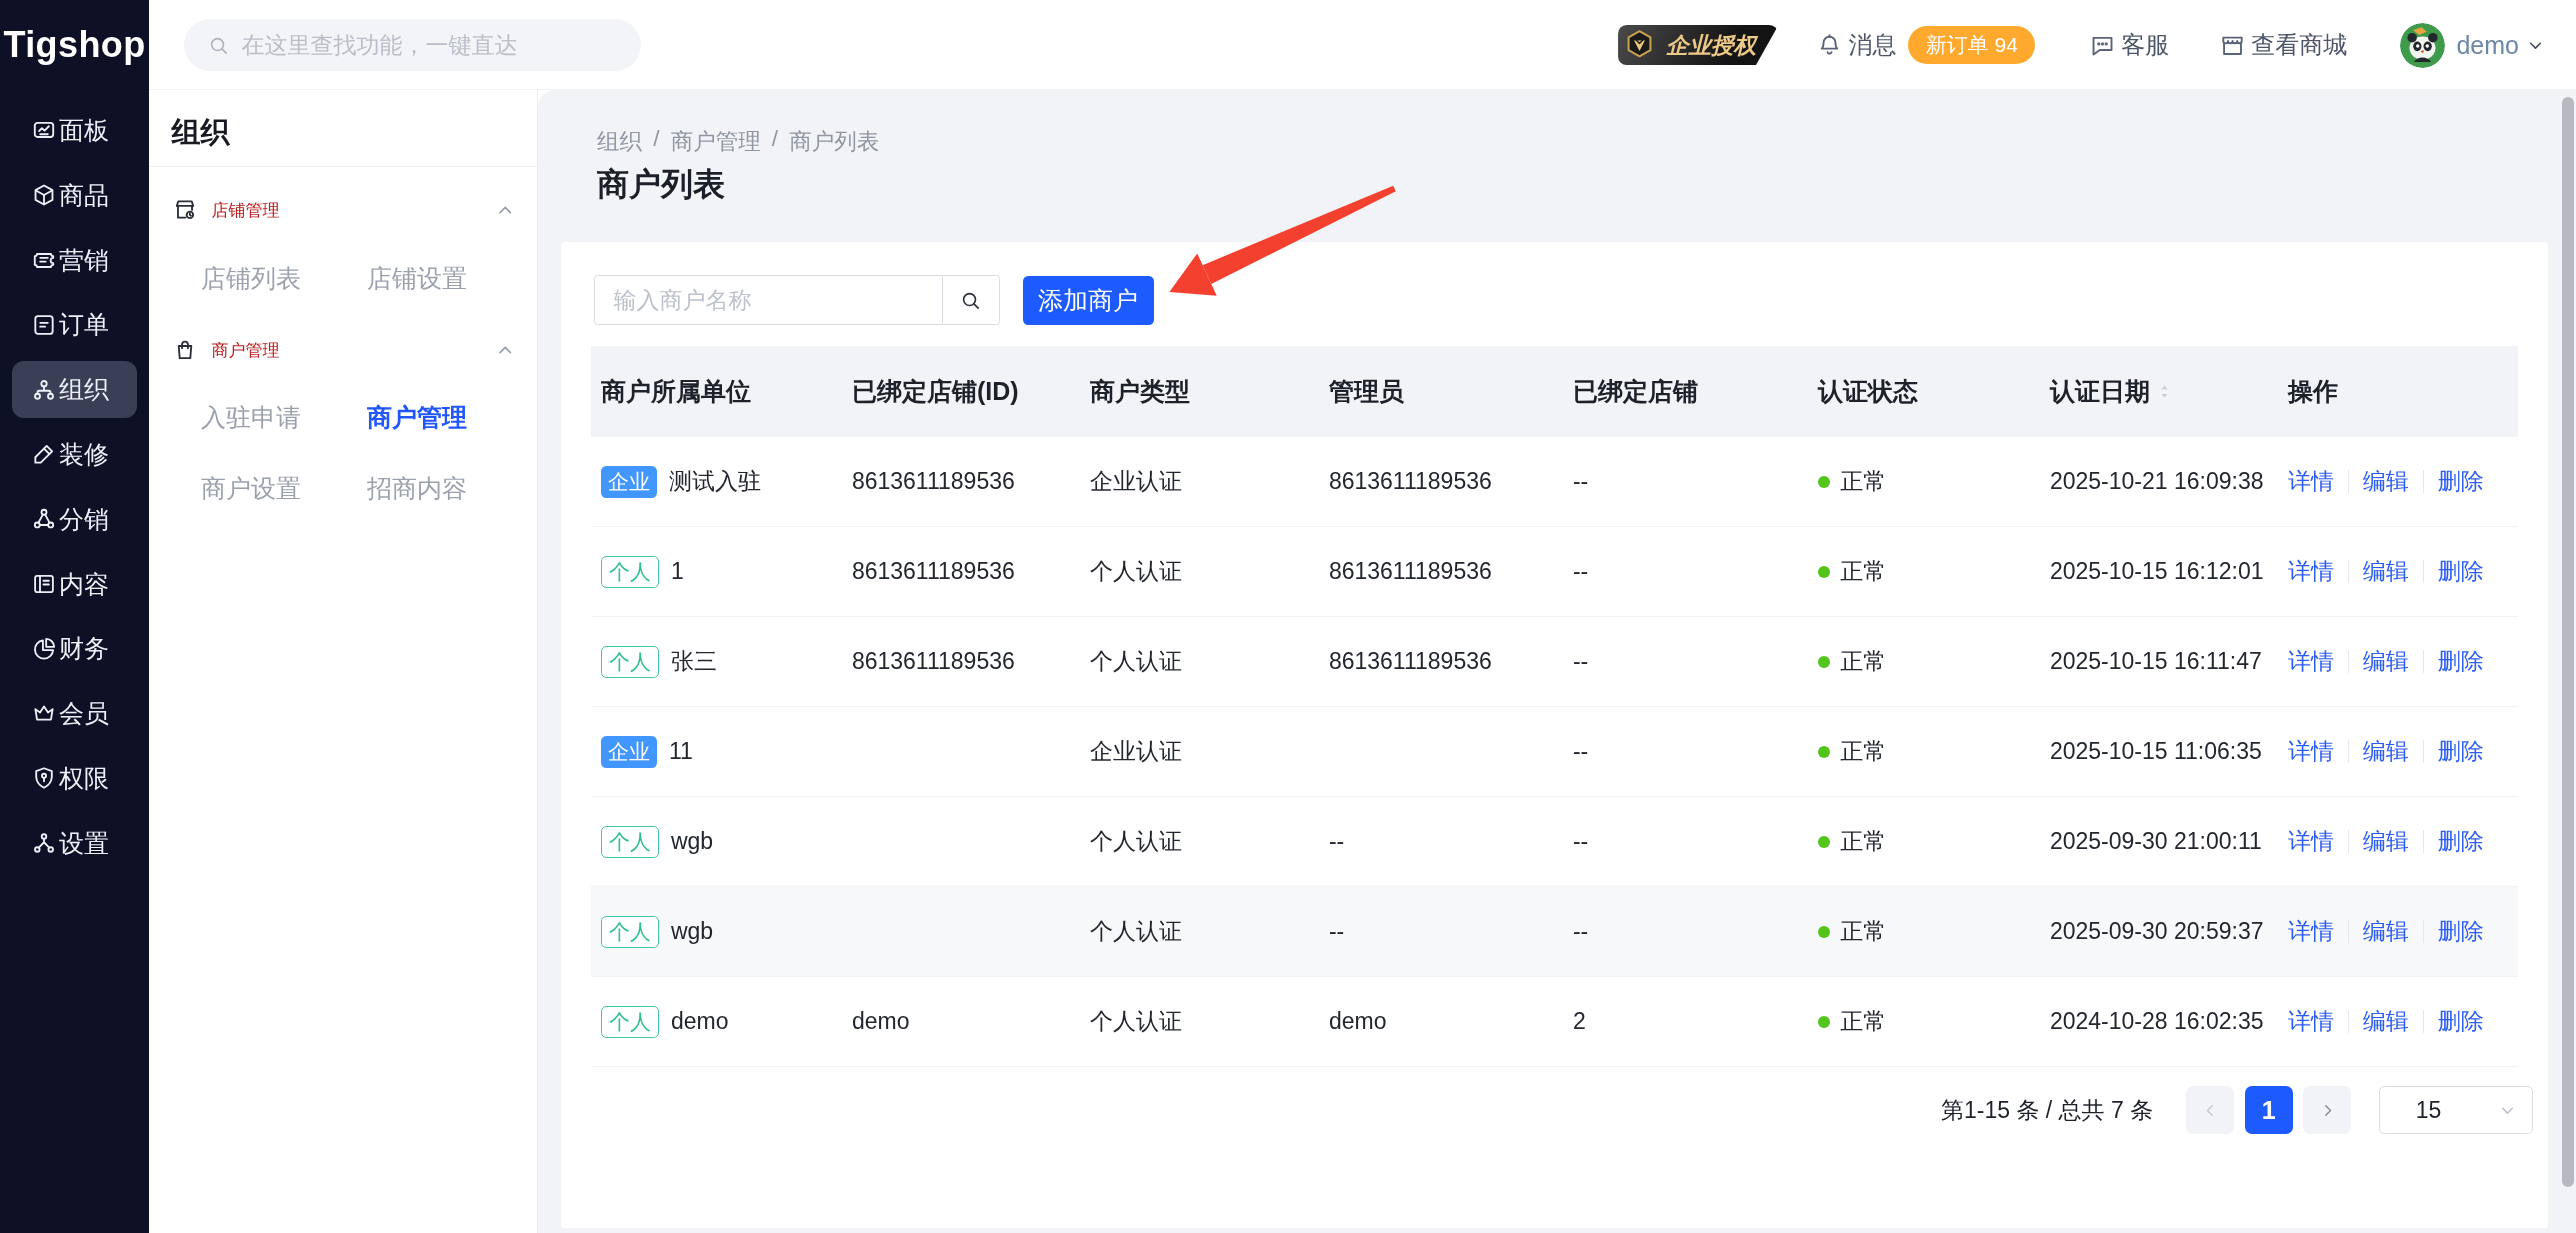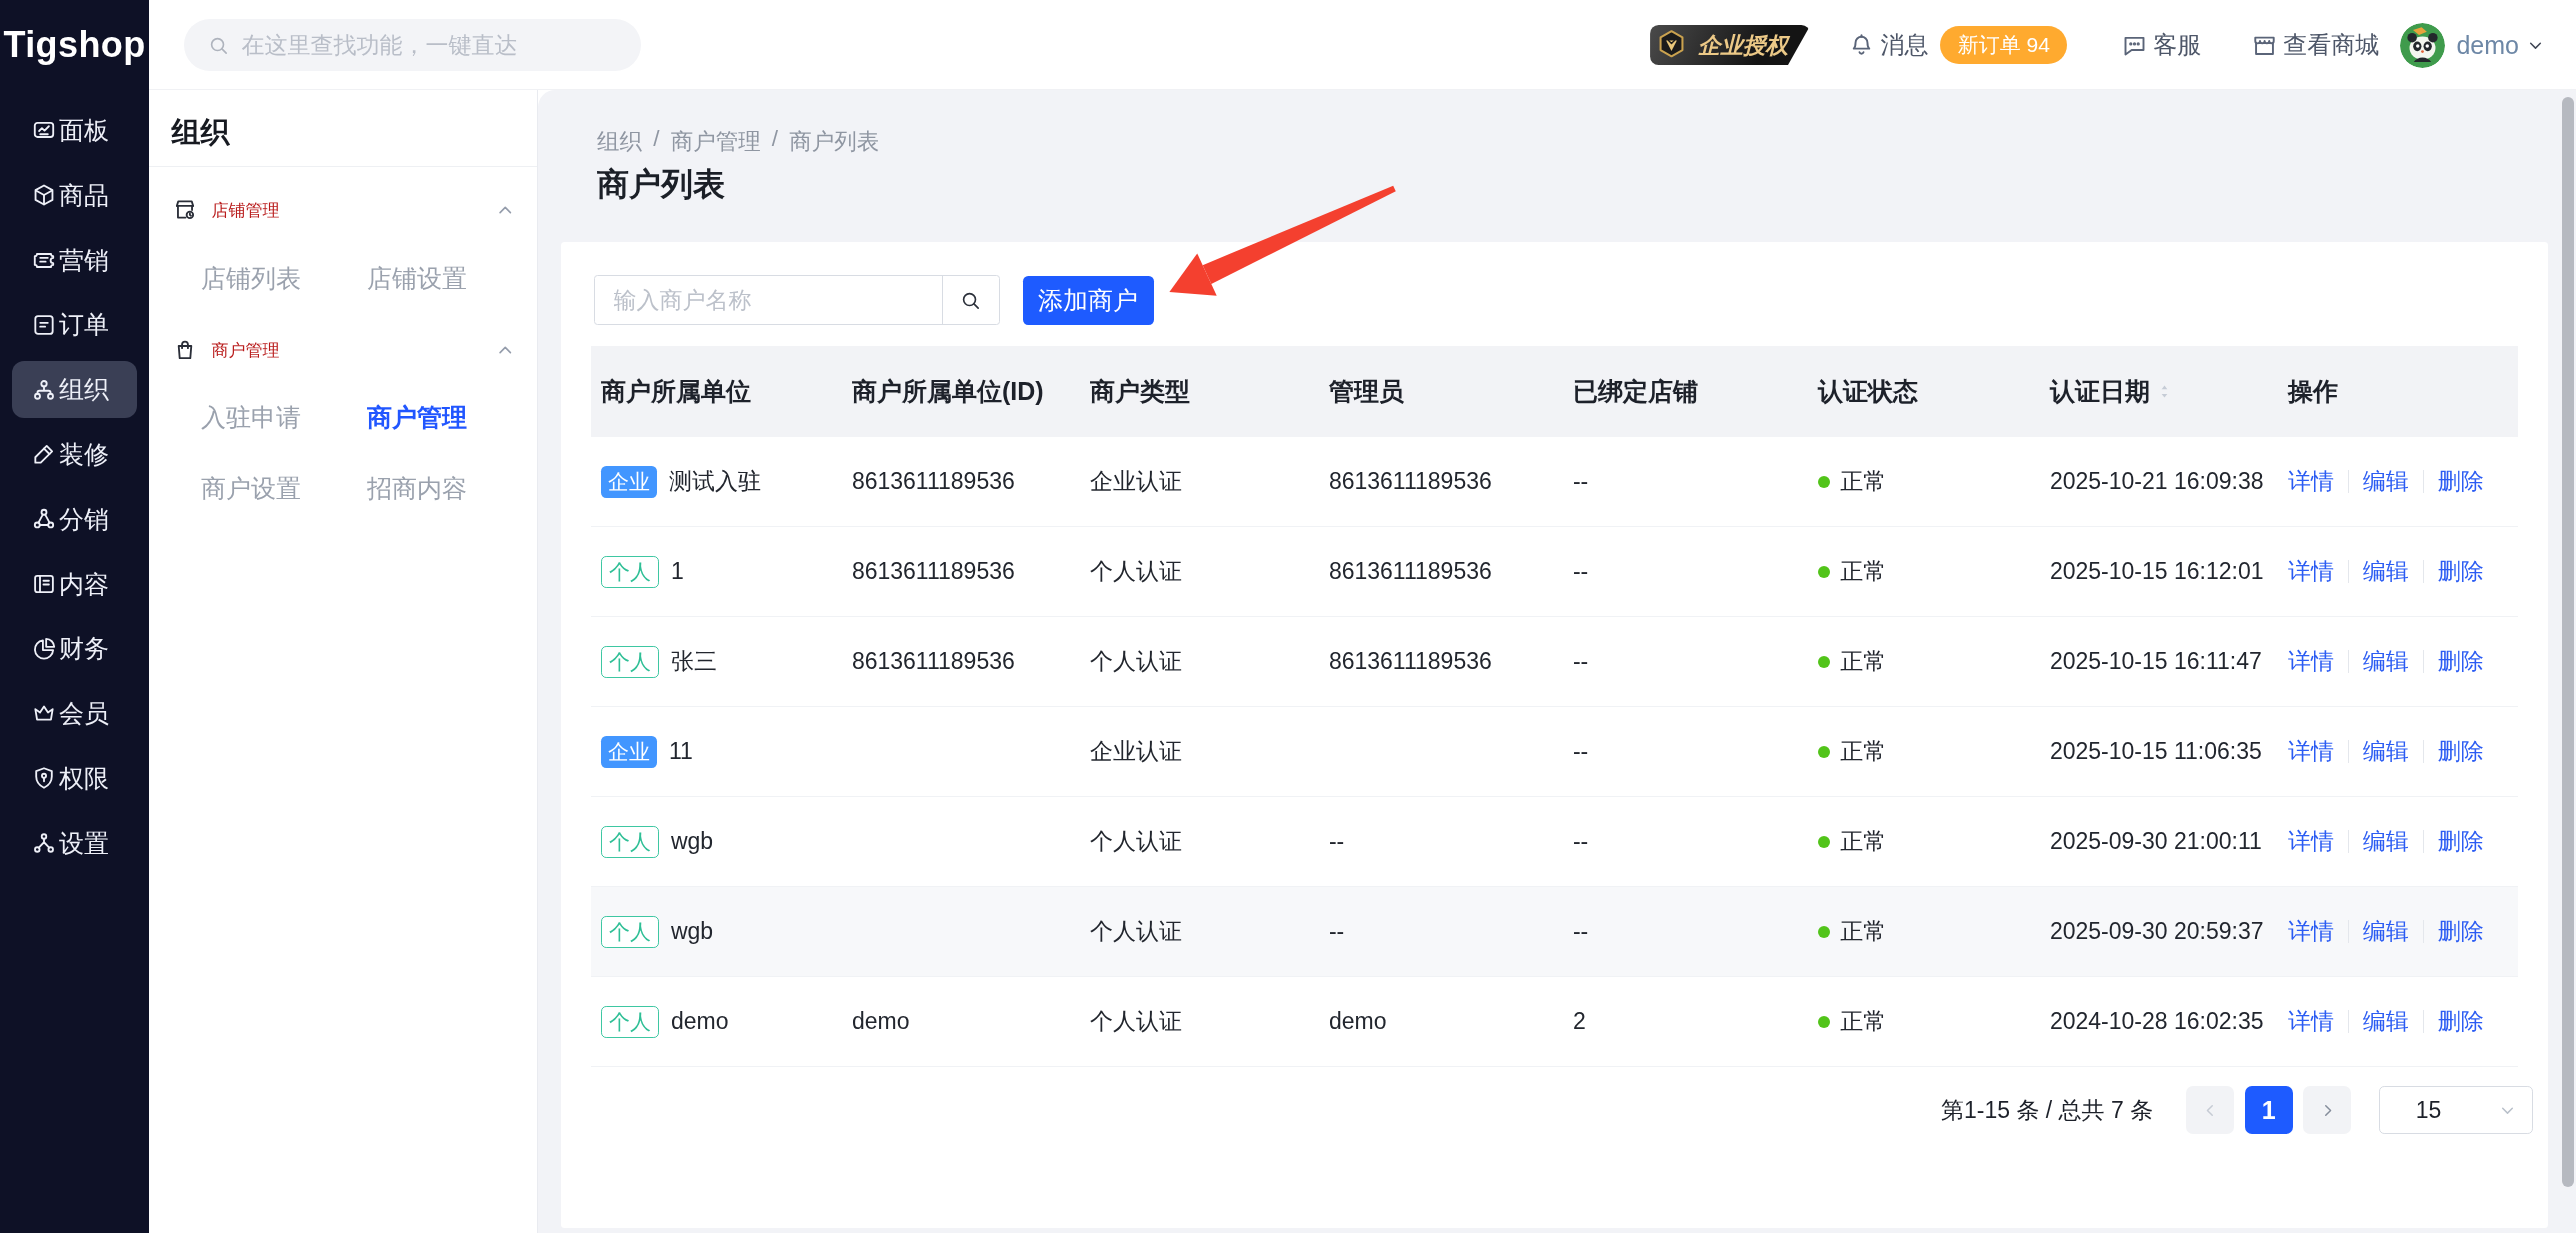--- a/index.html
+++ b/index.html
@@ -32,21 +32,21 @@
   .hright { position:absolute; right:30px; top:0; height:90px; display:flex; align-items:center; }
   .license { height:40px; display:flex; align-items:center; gap:8.6px; padding:0 22.5px 0 4.3px;
              background:linear-gradient(115deg,#4a4a4a 0%,#141414 70%); color:#ecc987;
              font-size:22.5px; font-weight:bold; font-style:italic;
              clip-path:polygon(0 0,100% 0,86% 100%,0 100%); border-radius:8.6px; margin-right:38px; }
   .license .ico svg { width:35px; height:35px; }
   .hgroup { display:flex; align-items:center; gap:5px; color:#4d5668; font-size:24px; cursor:pointer; }
   .hgroup .ico svg { width:27px; height:27px; color:#5a6478; }
   .order-pill { height:38px; padding:0 17.3px; margin-left:12px; margin-right:54px; border-radius:19px;
                 background:#ffaa2f; color:#ffffff; font-size:21px; display:flex; align-items:center; cursor:pointer; }
-  .mr58 { margin-right:50px; } .mr46 { margin-right:21px; }
+  .mr58 { margin-right:50px; } .mr46 { margin-right:53px; }
   .avatar { width:45px; height:45px; border-radius:50%; overflow:hidden; margin-right:11.2px; cursor:pointer; }
   .avatar svg { width:45px; height:45px; }
   .username { color:#6d87a6; font-size:25px; margin-right:6px; cursor:pointer; }
   .user-caret svg { width:21px; height:21px; color:#3f4654; }
 
   
   #submenu { position:absolute; left:149px; top:90px; width:389px; height:1144px; background:#ffffff;
              border-right:0.9px solid #e9ebf0; z-index:3; }
   .sm-title { position:absolute; left:22.5px; top:22.5px; font-size:29px; font-weight:bold; color:#171a21; }
   .sm-divider { position:absolute; left:0; top:76px; width:100%; height:0.9px; background:#eef0f3; }
@@ -394,21 +394,21 @@
               <circle cx="11" cy="11" r="6.2"></circle>
               <path d="M15.6 15.6L20 20"></path>
             </svg>
           </span>
       </span>
     </div>
     <button class="add-btn">添加商户</button>
 
     <div class="thead tgrid">
       <span>商户所属单位</span>
-      <span>商户所属单位(ID)</span>
+      <span>已绑定店铺(ID)</span>
       <span>商户类型</span>
       <span>管理员</span>
       <span>已绑定店铺</span>
       <span>认证状态</span>
       <span class="th-sort">
         <span>认证日期</span>
         <span class="sort-ico">
             <svg viewBox="0 0 24 24" fill="none" stroke="currentColor" stroke-width="1.7" stroke-linecap="round" stroke-linejoin="round">
               <path d="M12 4.5l3.6 4.5H8.4z" fill="currentColor" stroke="none"></path>
               <path d="M12 19.5L8.4 15h7.2z" fill="currentColor" stroke="none"></path>

